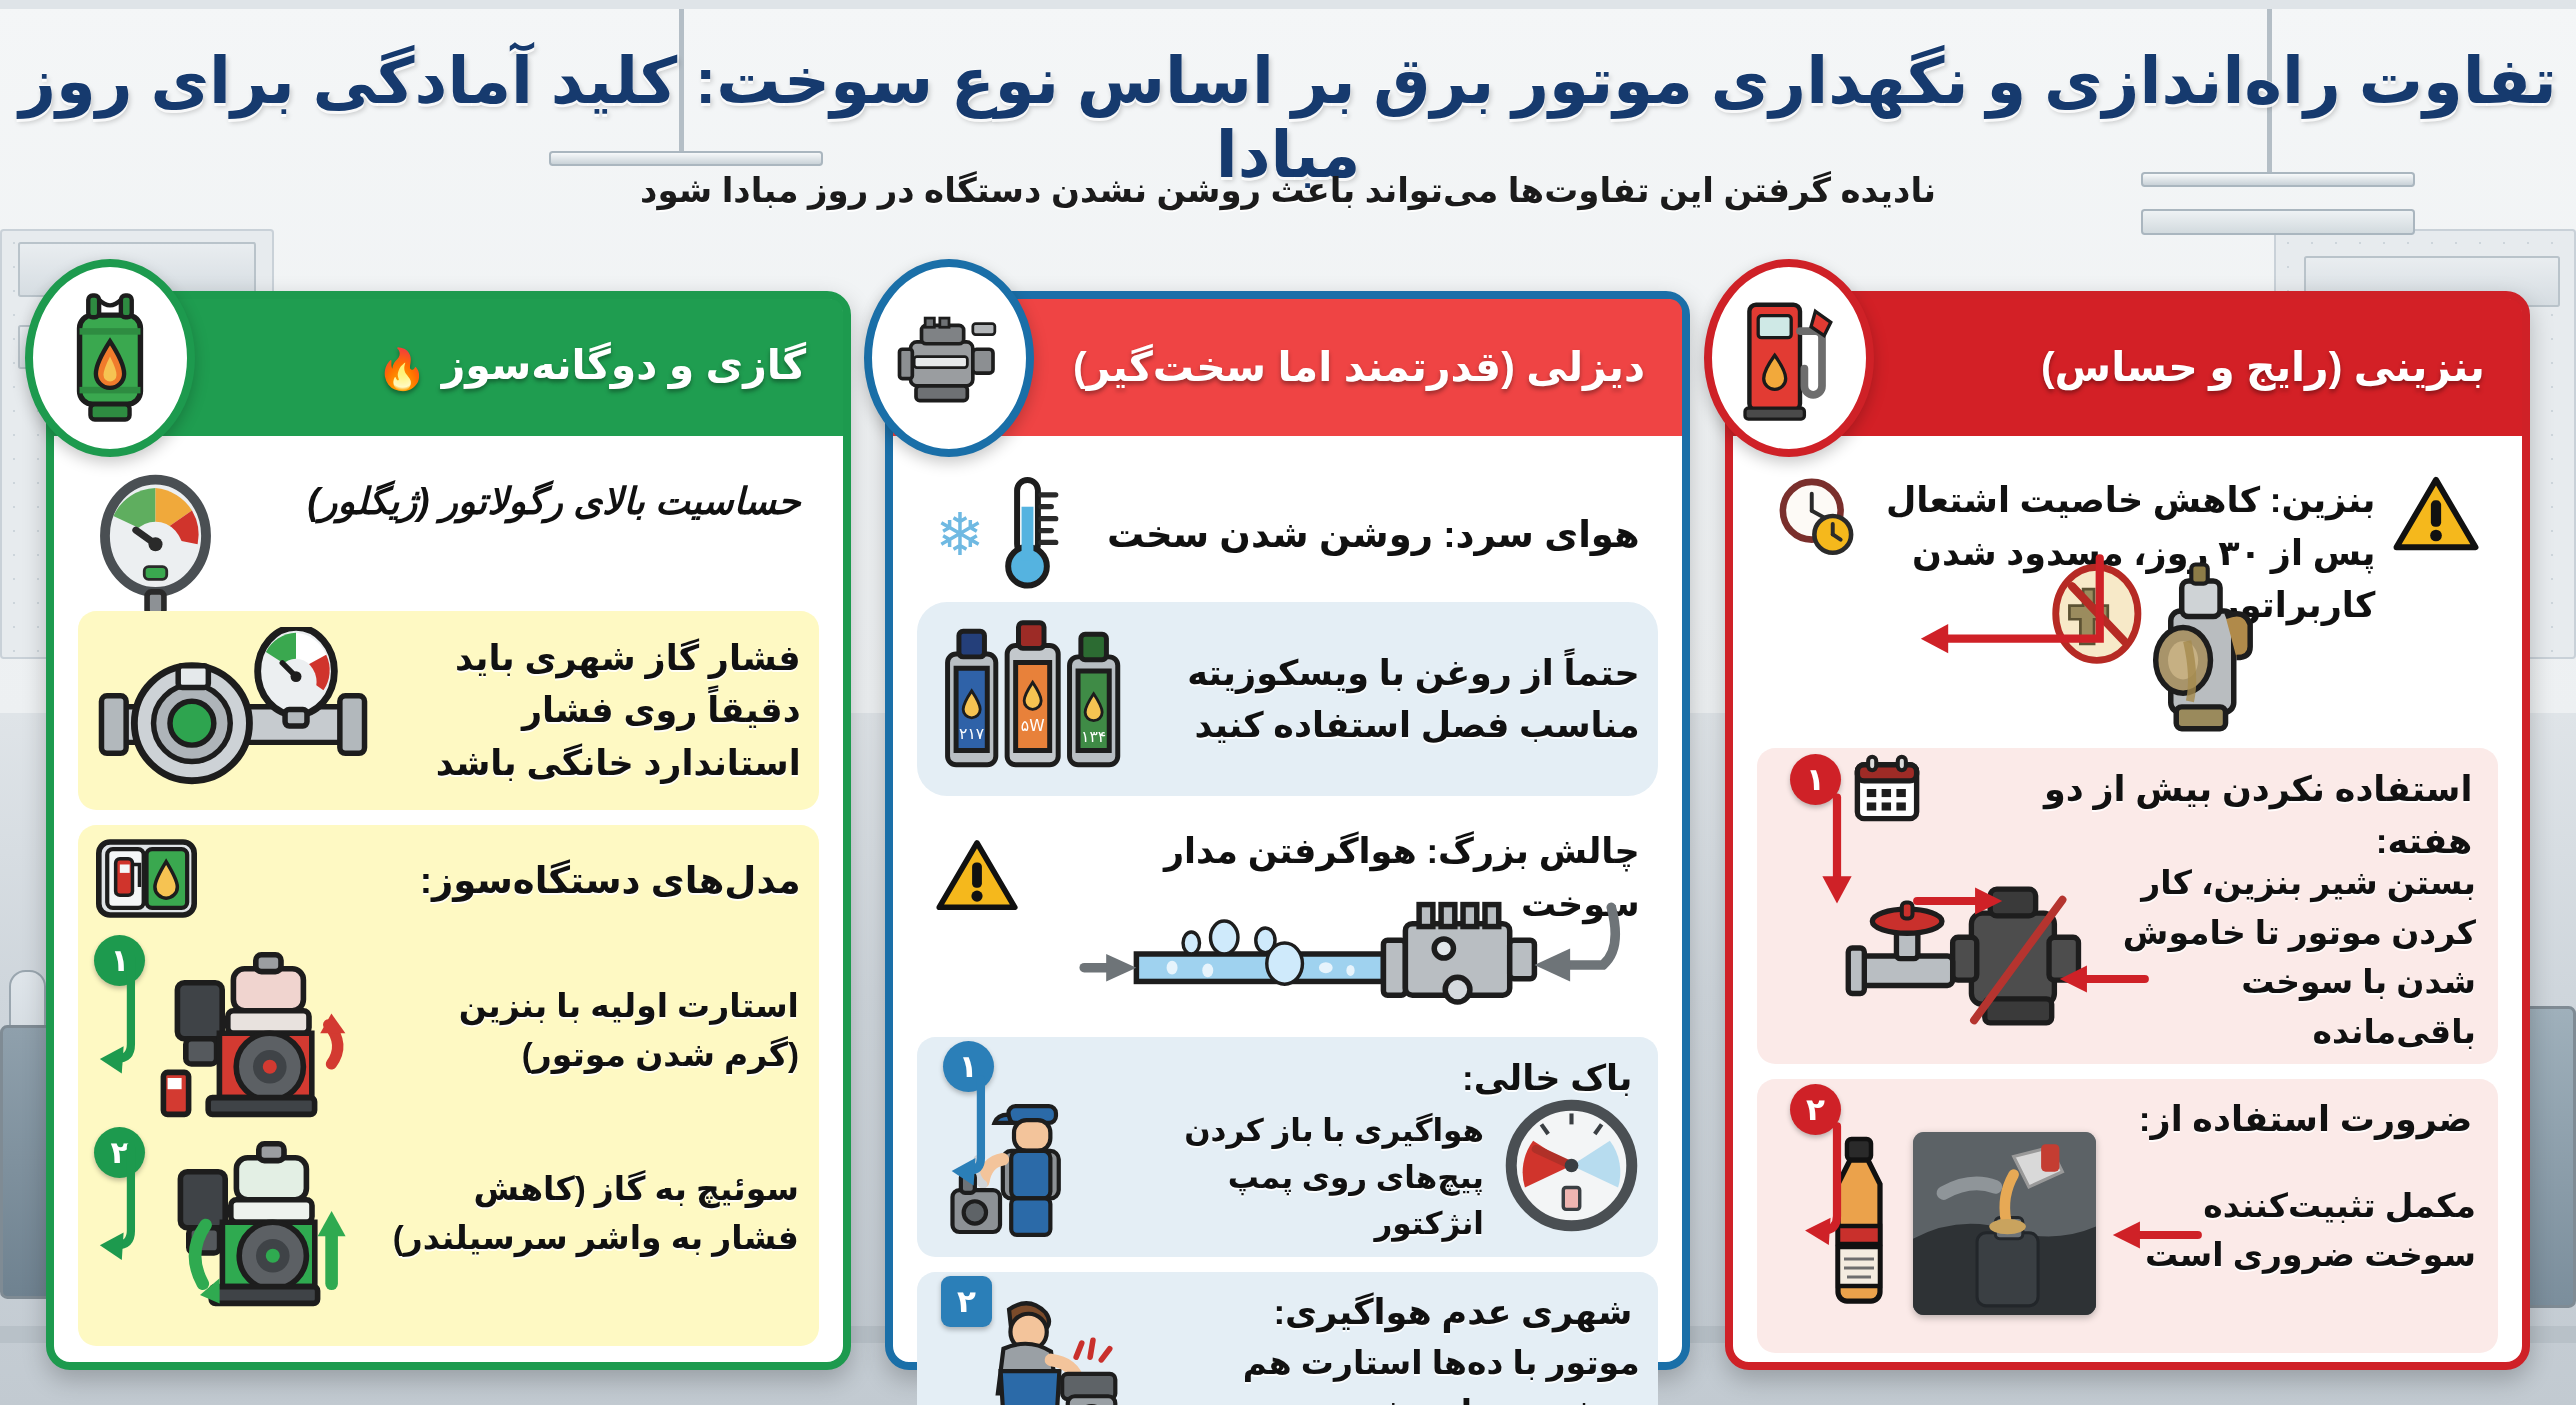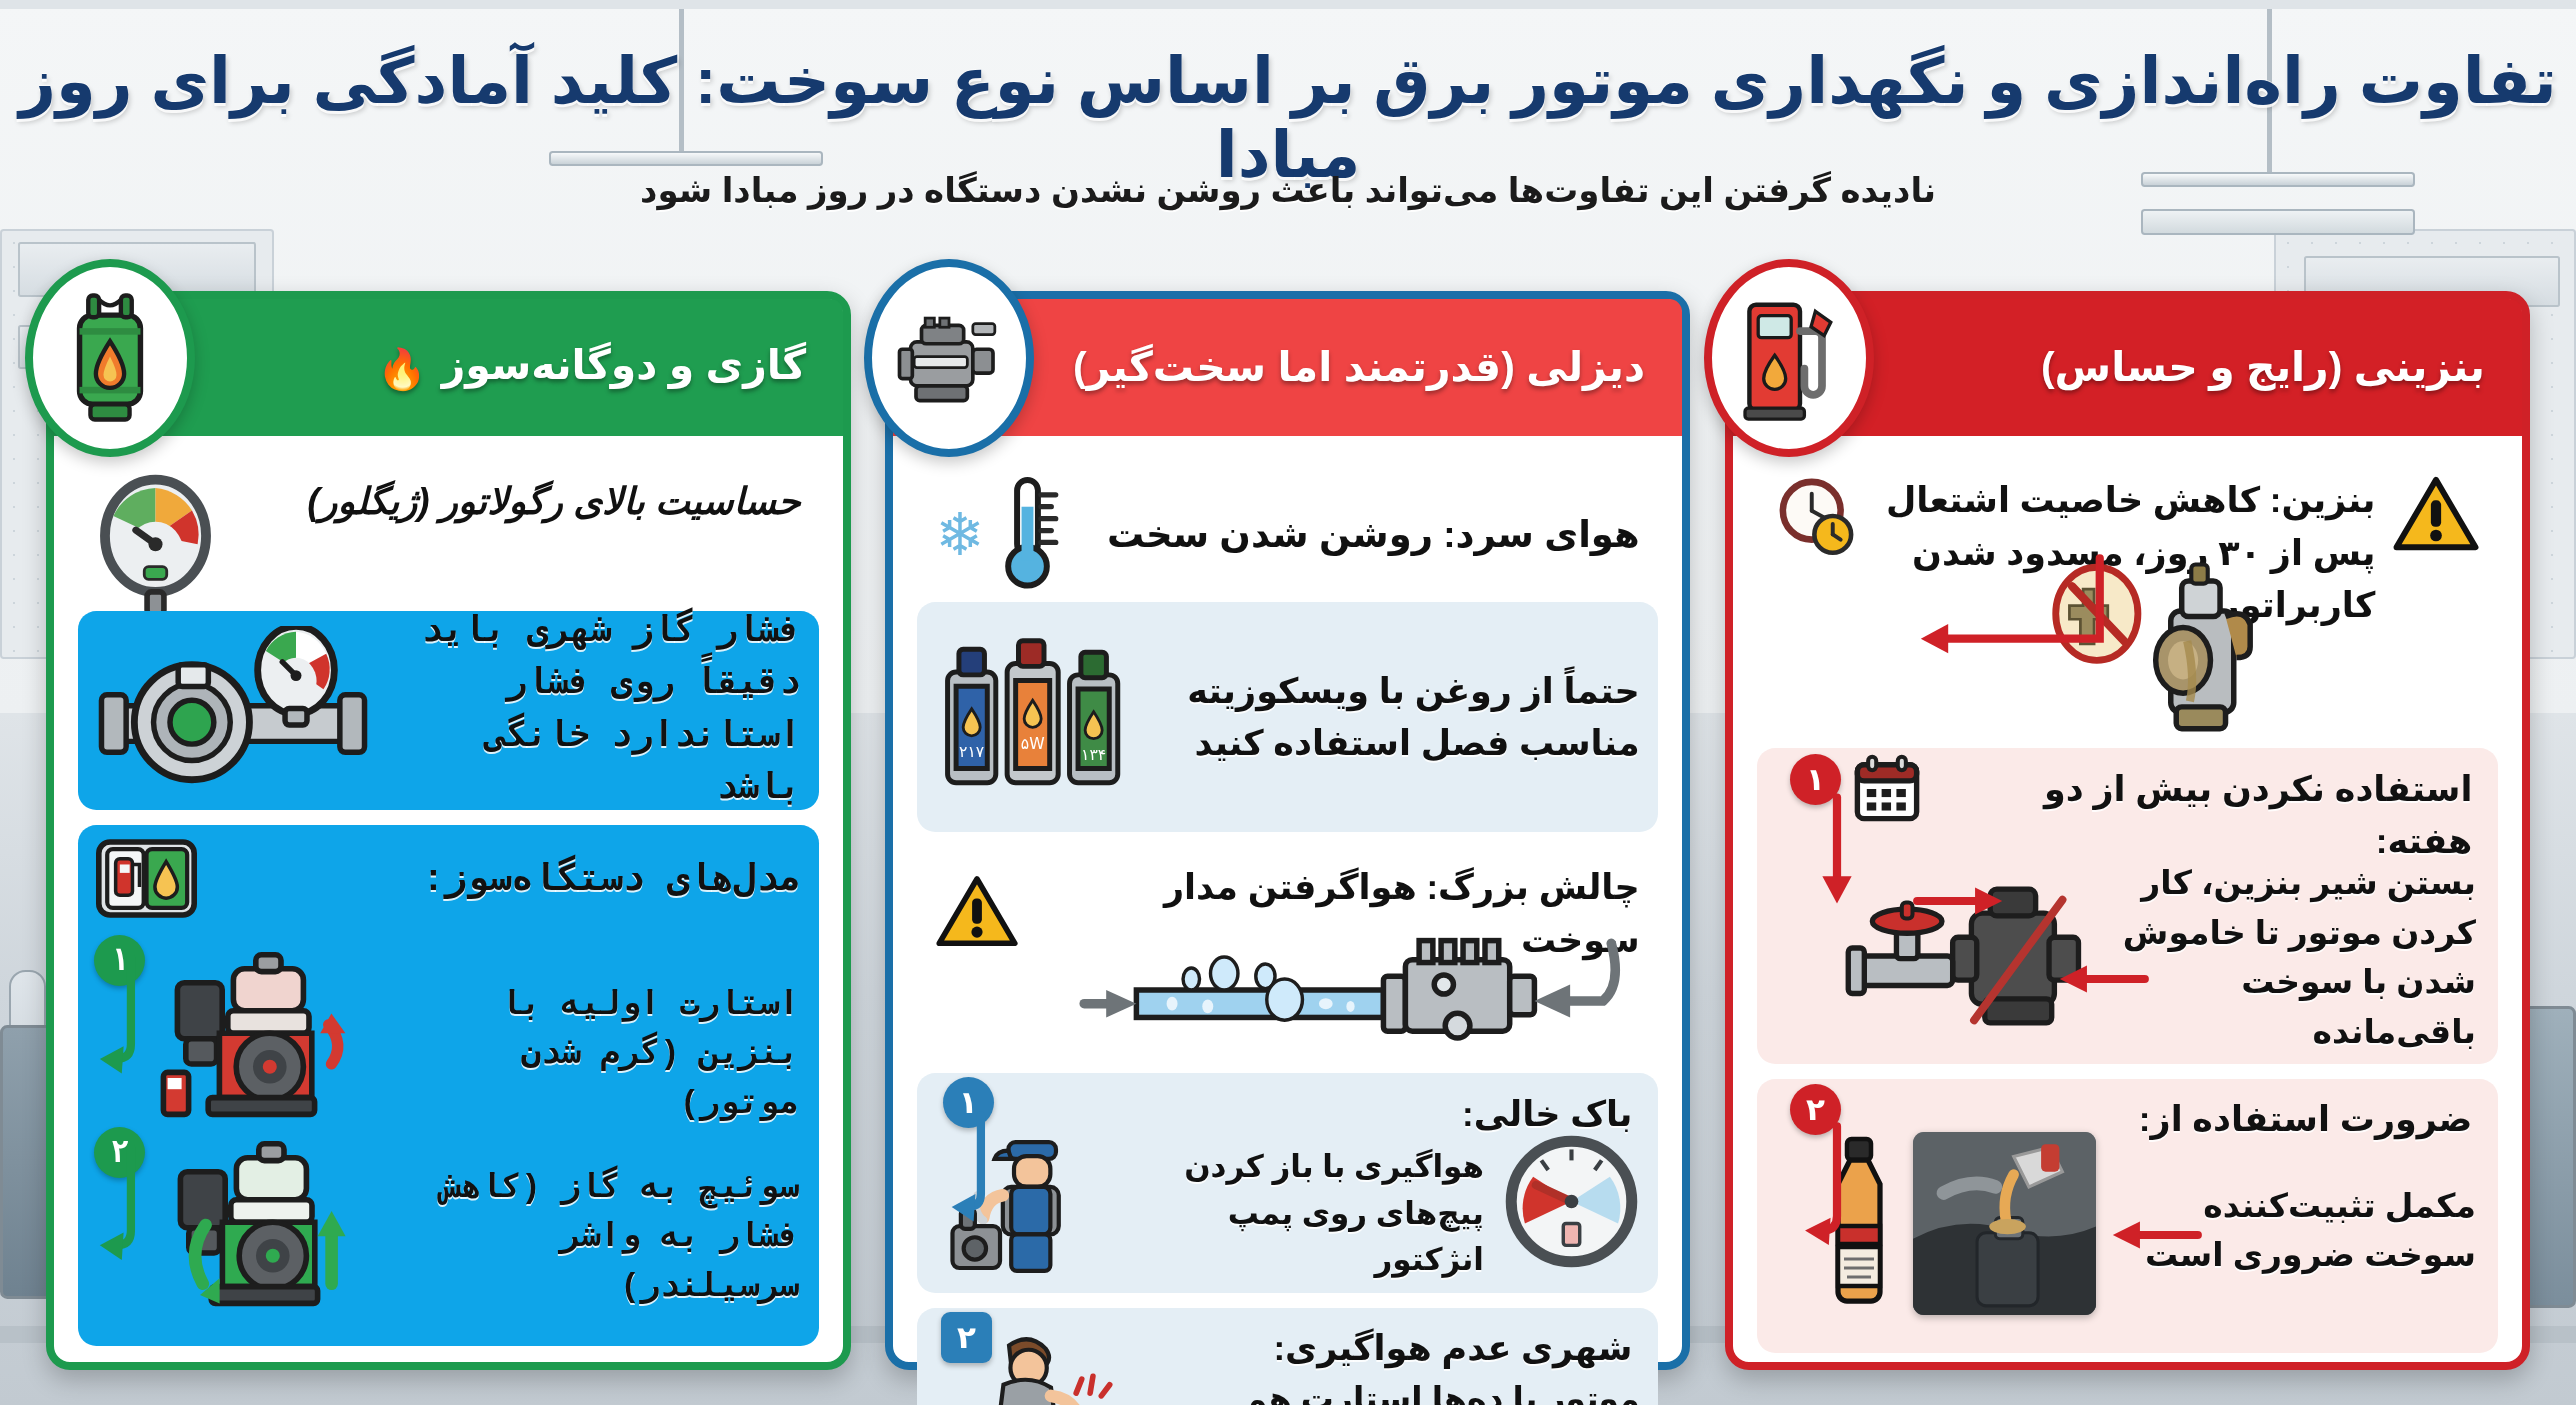--- a/index.html
+++ b/index.html
@@ -90,21 +90,21 @@
   .row { position:relative; display:flex; align-items:center; direction:rtl; }
   .row-text {
     direction:rtl; font-weight:bold; color:#111; line-height:1.5;
     text-shadow:0 1.8px 0 rgba(255,255,255,.85);
   }
   .block {
     position:relative; border-radius:18.3px; margin-bottom:14.6px; padding:14.6px 18.3px;
   }
   .red .block.tint   { background:#fbeae8; }
   .blue .block.tint  { background:#e4eef5; }
-  .green .block.tint { background:#0ea5e9;font-family:Liberation Mono, monospace; }
+  .green .block.tint { background:#fef9c3; }
   .block.plain { background:transparent; }
 
   .num {
     position:absolute; width:51px; height:51px; border-radius:50%;
     color:#fff; font-size:31px; font-weight:bold;
     display:flex; align-items:center; justify-content:center;
     box-shadow:0 2.7px 5.5px rgba(0,0,0,.25);
   }
   .red .num { background:#cf2127; }
   .blue .num { background:#2b7fb8; }
@@ -354,21 +354,21 @@
                   <line x1="34" y1="30" x2="44" y2="30"></line>
                     <line x1="34" y1="38" x2="41" y2="38"></line>
                   <line x1="34" y1="46" x2="44" y2="46"></line>
                 </g>
               </svg>
             </span>
             <span style="flex:0 0 auto; color:#6fb9e2; font-size:59px; line-height:1; margin-right:5.5px;">❄</span>
           </div>
         </div>
 
-        <div class="block tint" style="height:230px;">
+        <div class="block tint" style="height:194px;border-radius:30px;">
           <div class="row" style="align-items:center; height:100%;">
             <div class="row-text t38" style="flex:1 1 auto; text-align:right; padding-left:22px;">حتماً از روغن با ویسکوزیته مناسب فصل استفاده کنید</div>
             <span style="flex:0 0 auto;">
               <svg width="201" height="156" viewBox="0 0 140 110">
                 <g stroke="#1d1d1d" stroke-width="3.5">
                   <rect x="8" y="24" width="34" height="78" rx="6" fill="#b8bec3"></rect>
                   <path d="M14 34 h22 v58 h-22z" fill="#2f62a8"></path>
                   <rect x="16" y="8" width="18" height="18" rx="3" fill="#243f7a"></rect>
                   <rect x="50" y="18" width="36" height="84" rx="6" fill="#c3c8cc"></rect>
                   <path d="M56 30 h24 v62 h-24z" fill="#e8813a"></path>

